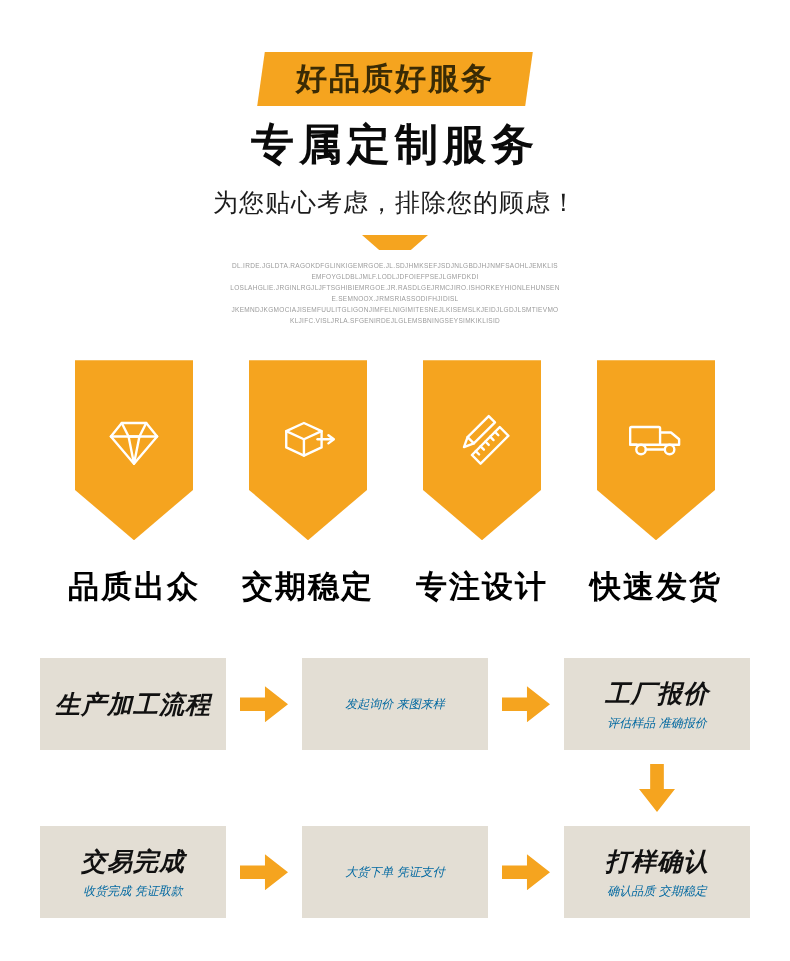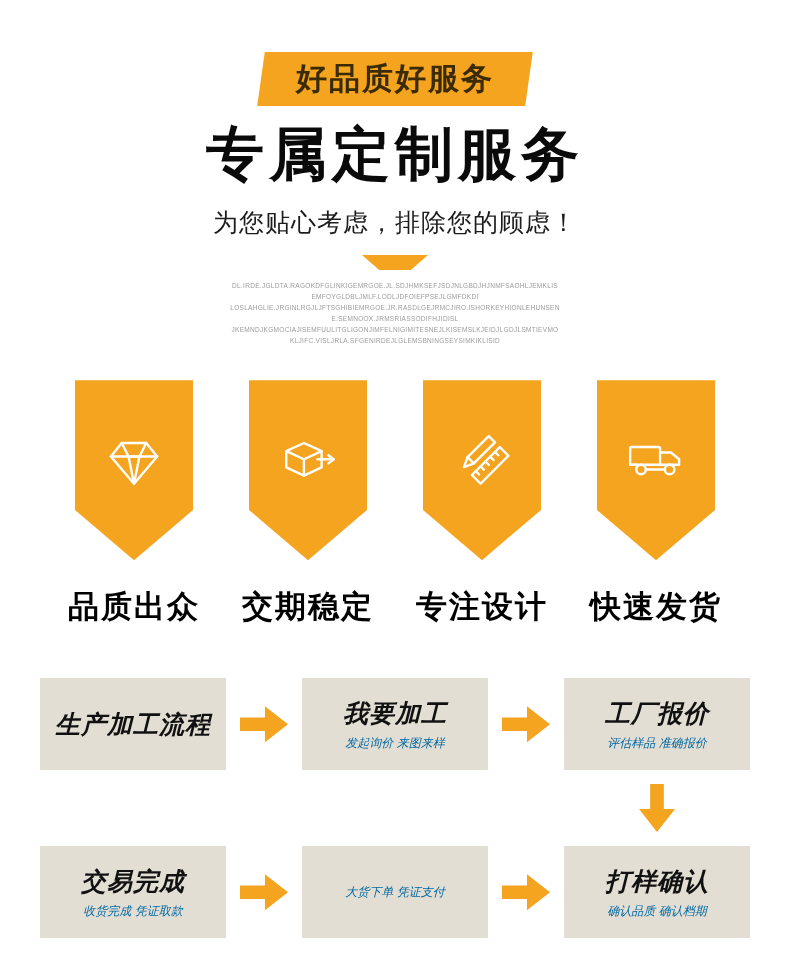--- a/index.html
+++ b/index.html
@@ -23,21 +23,21 @@
     background:var(--accent);
     transform:skewX(-8deg);
     display:flex;align-items:center;justify-content:center;
   }
   .badge span{
     transform:skewX(8deg);
     font-size:31px;font-weight:bold;color:var(--badge-text);letter-spacing:2px;
   }
   .title{
     margin-top:10px;text-align:center;
-    font-size:58px;font-weight:900;color:var(--title-color);letter-spacing:5px;
+    font-size:43px;font-weight:900;color:var(--title-color);letter-spacing:5px;
   }
   .subtitle{
     margin-top:12px;text-align:center;
     font-size:25px;color:#1c1c1c;letter-spacing:1px;
   }
   .trapezoid{
     width:66px;height:15px;margin:16px auto 10px;
     background:var(--accent);
     clip-path:polygon(0 0,100% 0,74% 100%,26% 100%);
   }
@@ -167,21 +167,20 @@
 
     <div class="flow-row">
       <div class="fbox">
         <div class="fbox-title">生产加工流程</div>
 
       </div>
       <div class="arrow-cell">
         <div class="arrow"></div>
       </div>
       <div class="fbox">
-        <div class="fbox-title">我要加工</div>
         <div class="fbox-sub">发起询价 来图来样</div>
       </div>
       <div class="arrow-cell">
         <div class="arrow"></div>
       </div>
       <div class="fbox">
         <div class="fbox-title">工厂报价</div>
         <div class="fbox-sub">评估样品 准确报价</div>
       </div>
     </div>
@@ -203,19 +202,19 @@
         <div class="arrow"></div>
       </div>
       <div class="fbox">
         <div class="fbox-sub">大货下单 凭证支付</div>
       </div>
       <div class="arrow-cell">
         <div class="arrow"></div>
       </div>
       <div class="fbox">
         <div class="fbox-title">打样确认</div>
-        <div class="fbox-sub">确认品质 确认档期</div>
+        <div class="fbox-sub">确认品质 交期稳定</div>
       </div>
     </div>
 
   </div>
 
 </div>
 
 </body></html>

